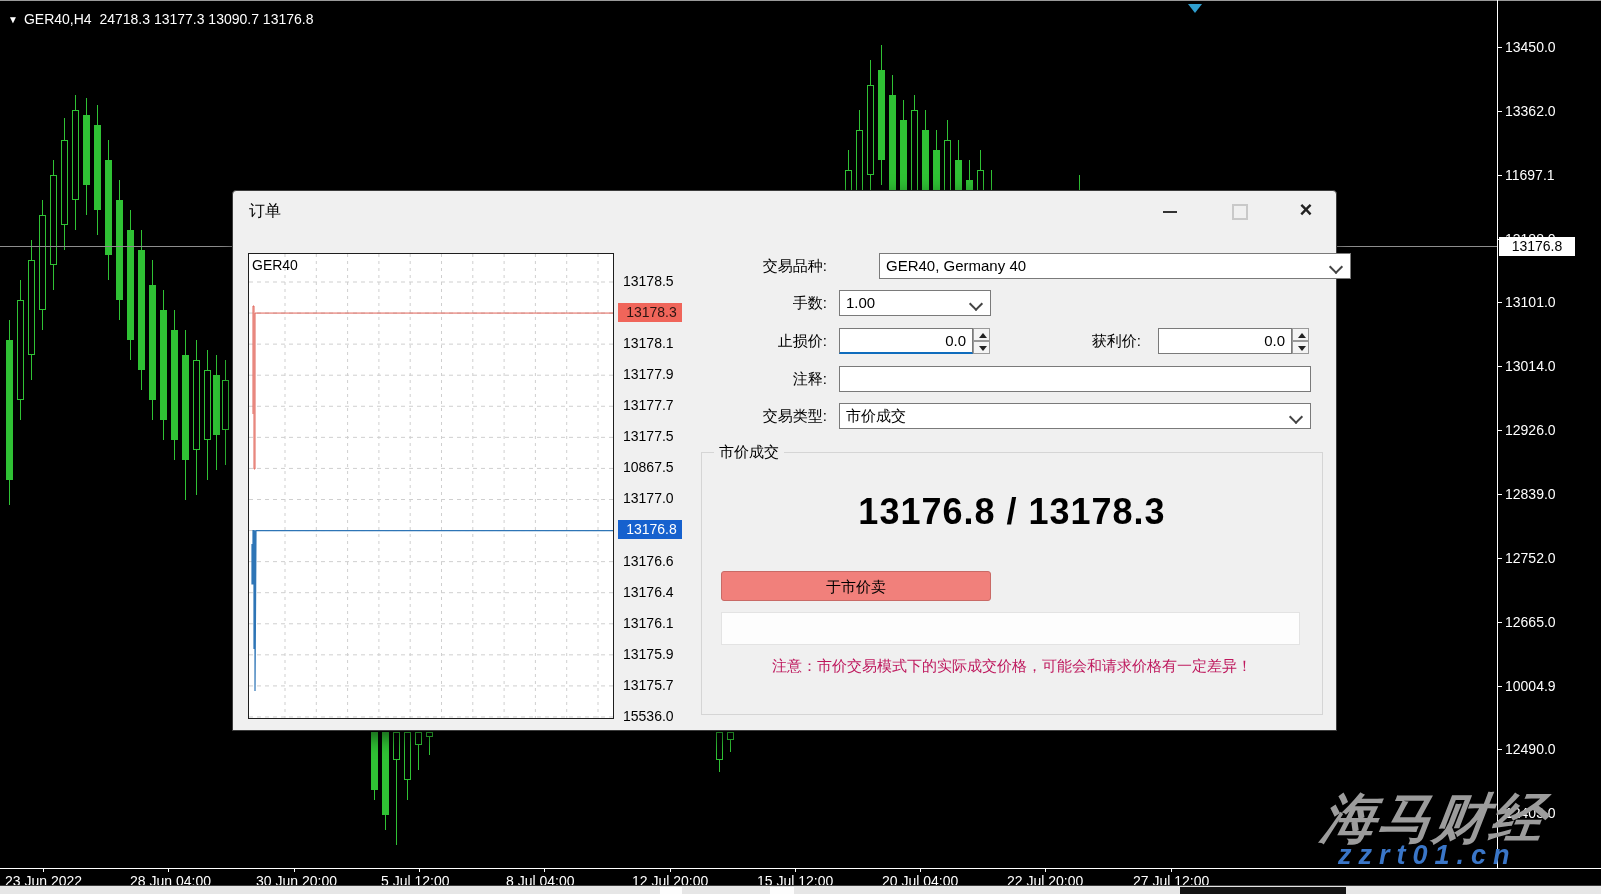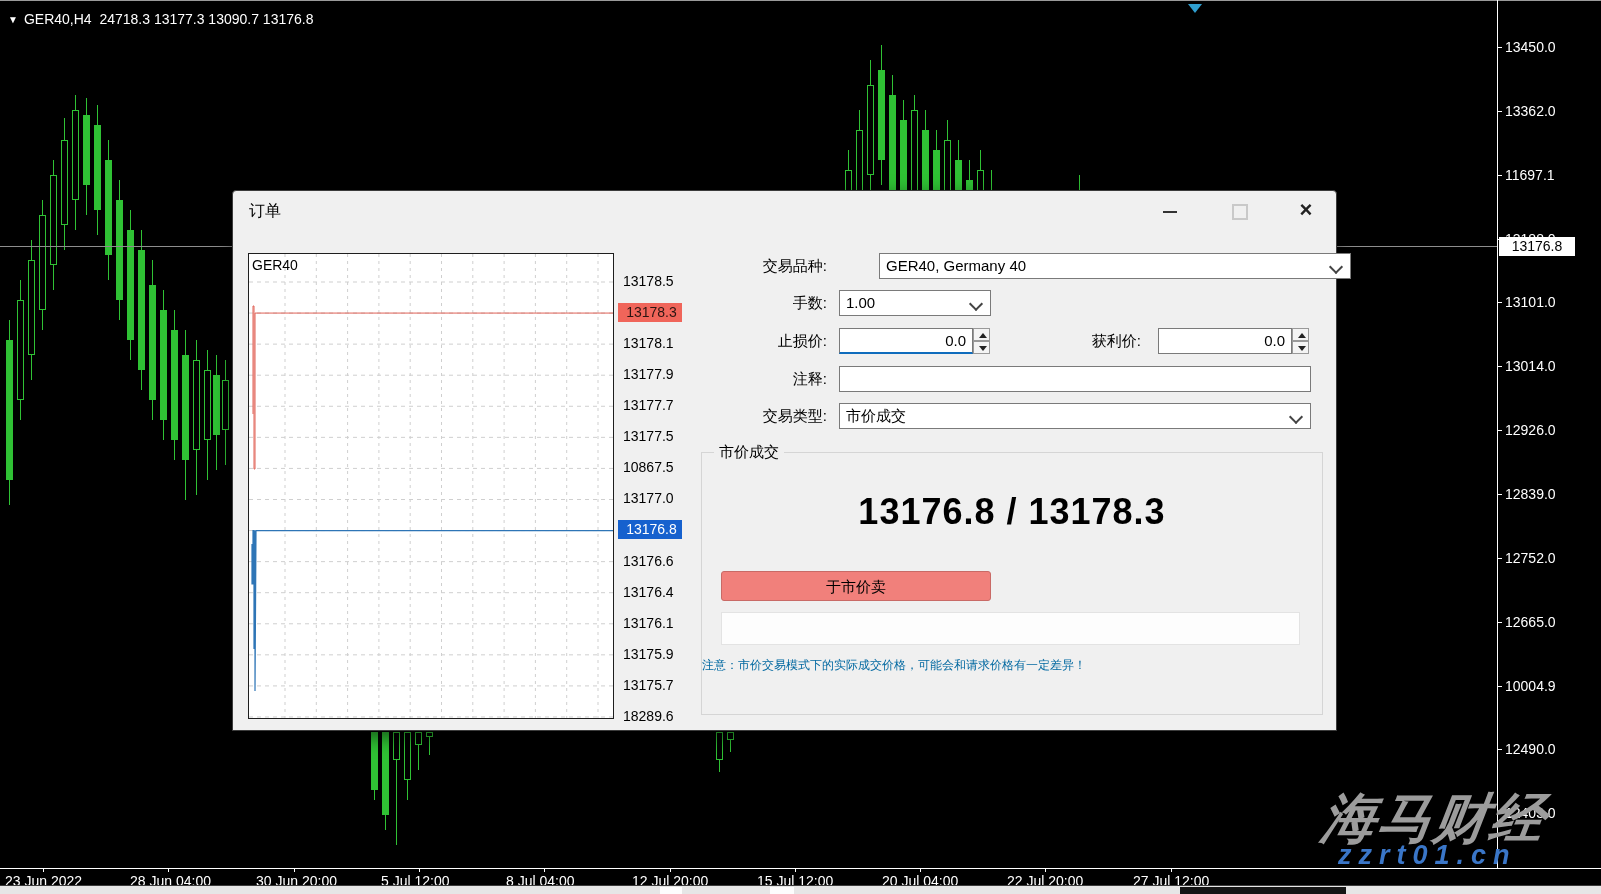--- a/index.html
+++ b/index.html
@@ -75,21 +75,21 @@
       border:1px solid #d5d5d5;box-sizing:border-box;}
   #market-group-title{position:absolute;left:12px;top:-10px;background:#f0f0f0;padding:0 5px;font-size:15px;}
   #big-price{position:absolute;left:0;top:38px;width:100%;text-align:center;font-size:36px;font-weight:bold;
       color:#000;letter-spacing:1px;}
   .tradebtn{position:absolute;top:118px;width:270px;height:30px;border-radius:3px;font-size:15px;
       text-align:center;line-height:30px;cursor:pointer;box-sizing:border-box;color:#000;}
   #sell-btn{left:19px;background:#f1807b;border:1px solid #c96a66;}
   #buy-btn{left:328px;background:#a9c7f2;border:1px solid #84a9dd;}
   #result-bar{position:absolute;left:19px;top:159px;width:579px;height:33px;background:#fdfdfd;
       border:1px solid #e3e3e3;box-sizing:border-box;}
-  #note{position:absolute;left:0;top:204px;width:100%;font-size:12px;color:#0369a1;}
+  #note{position:absolute;left:0;top:204px;width:100%;text-align:center;font-size:15px;color:#be185d;}
 </style>
 </head>
 <body>
 
 <div id="screen">
 
   <div id="topline"></div>
   <div id="symbol-info"><span class="tri">▼</span><span>GER40,H4  24718.3 13177.3 13090.7 13176.8</span></div>
   <div id="scroll-marker"></div>
 
@@ -373,15 +373,15 @@
       <div class="tick-label" style="top: 205px;">13177.7</div>
       <div class="tick-label" style="top: 236px;">13177.5</div>
       <div class="tick-label" style="top: 267px;">10867.5</div>
       <div class="tick-label" style="top: 298px;">13177.0</div>
       <div class="tick-badge bid-badge" style="top: 329px;">13176.8</div>
       <div class="tick-label" style="top: 361px;">13176.6</div>
       <div class="tick-label" style="top: 392px;">13176.4</div>
       <div class="tick-label" style="top: 423px;">13176.1</div>
       <div class="tick-label" style="top: 454px;">13175.9</div>
       <div class="tick-label" style="top: 485px;">13175.7</div>
-      <div class="tick-label" style="top: 516px;">18289.6</div>
+      <div class="tick-label" style="top: 516px;">15536.0</div>
     </div>
 </div>
 
 </body></html>

